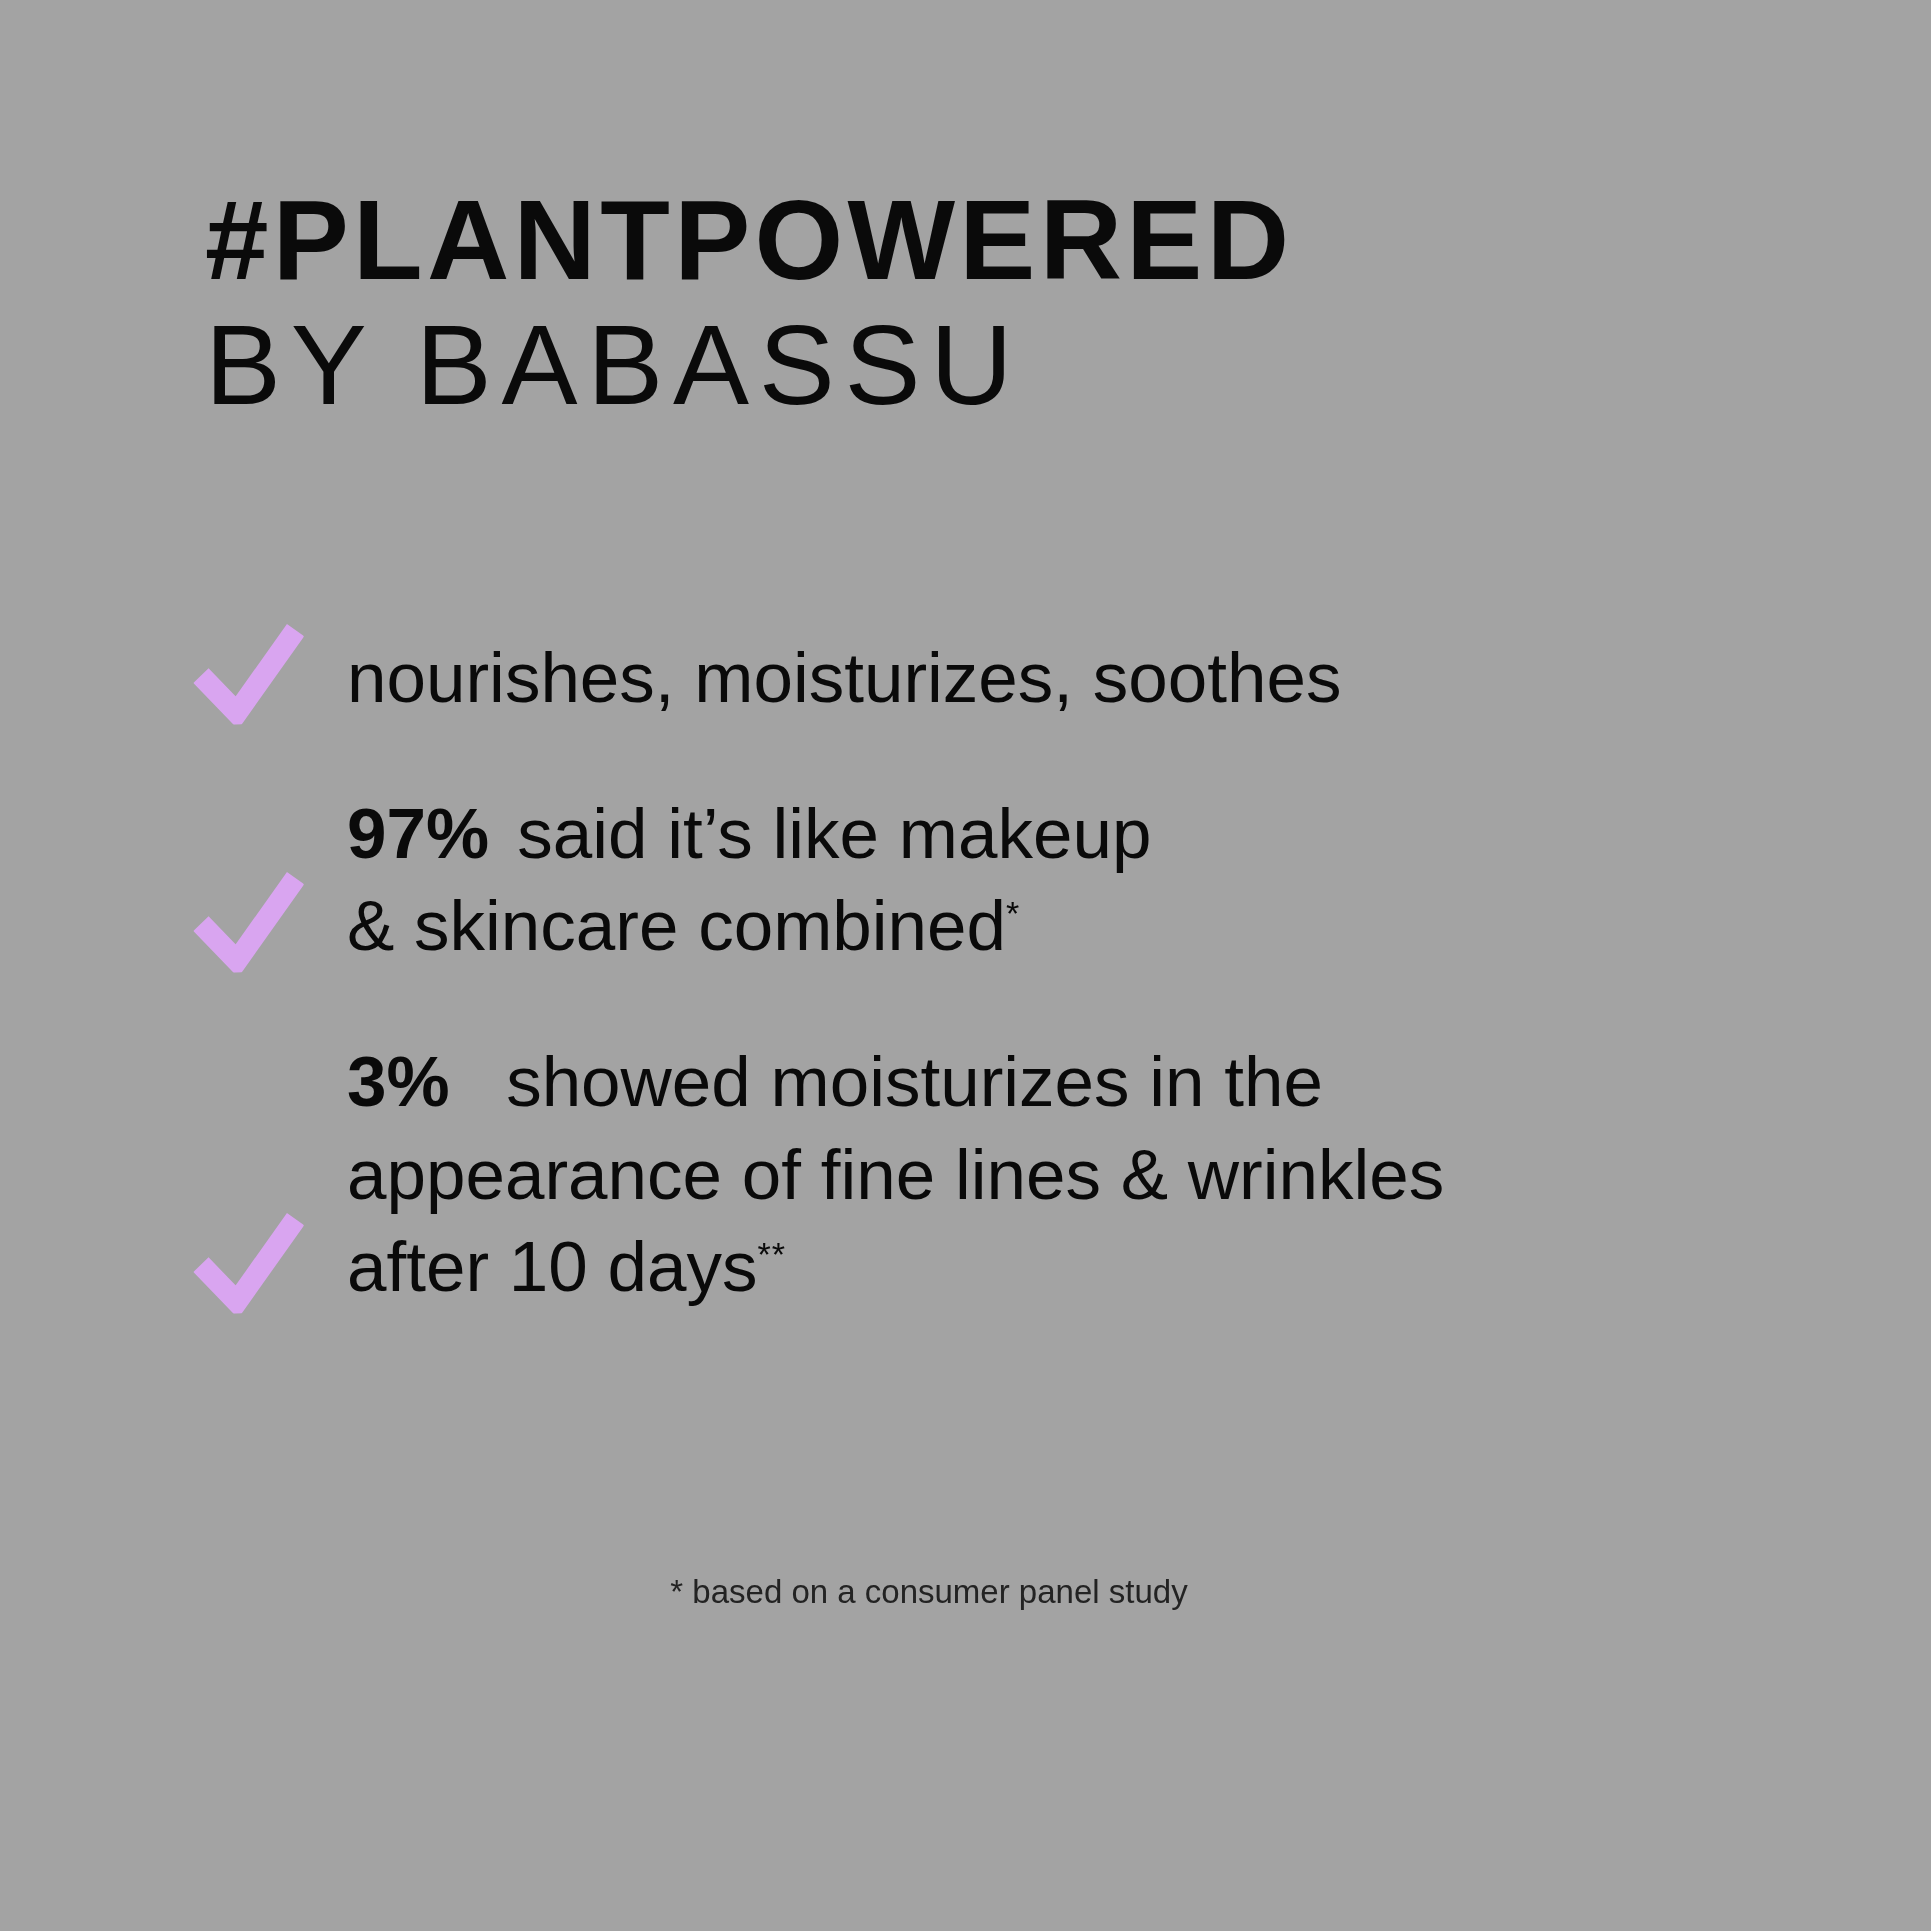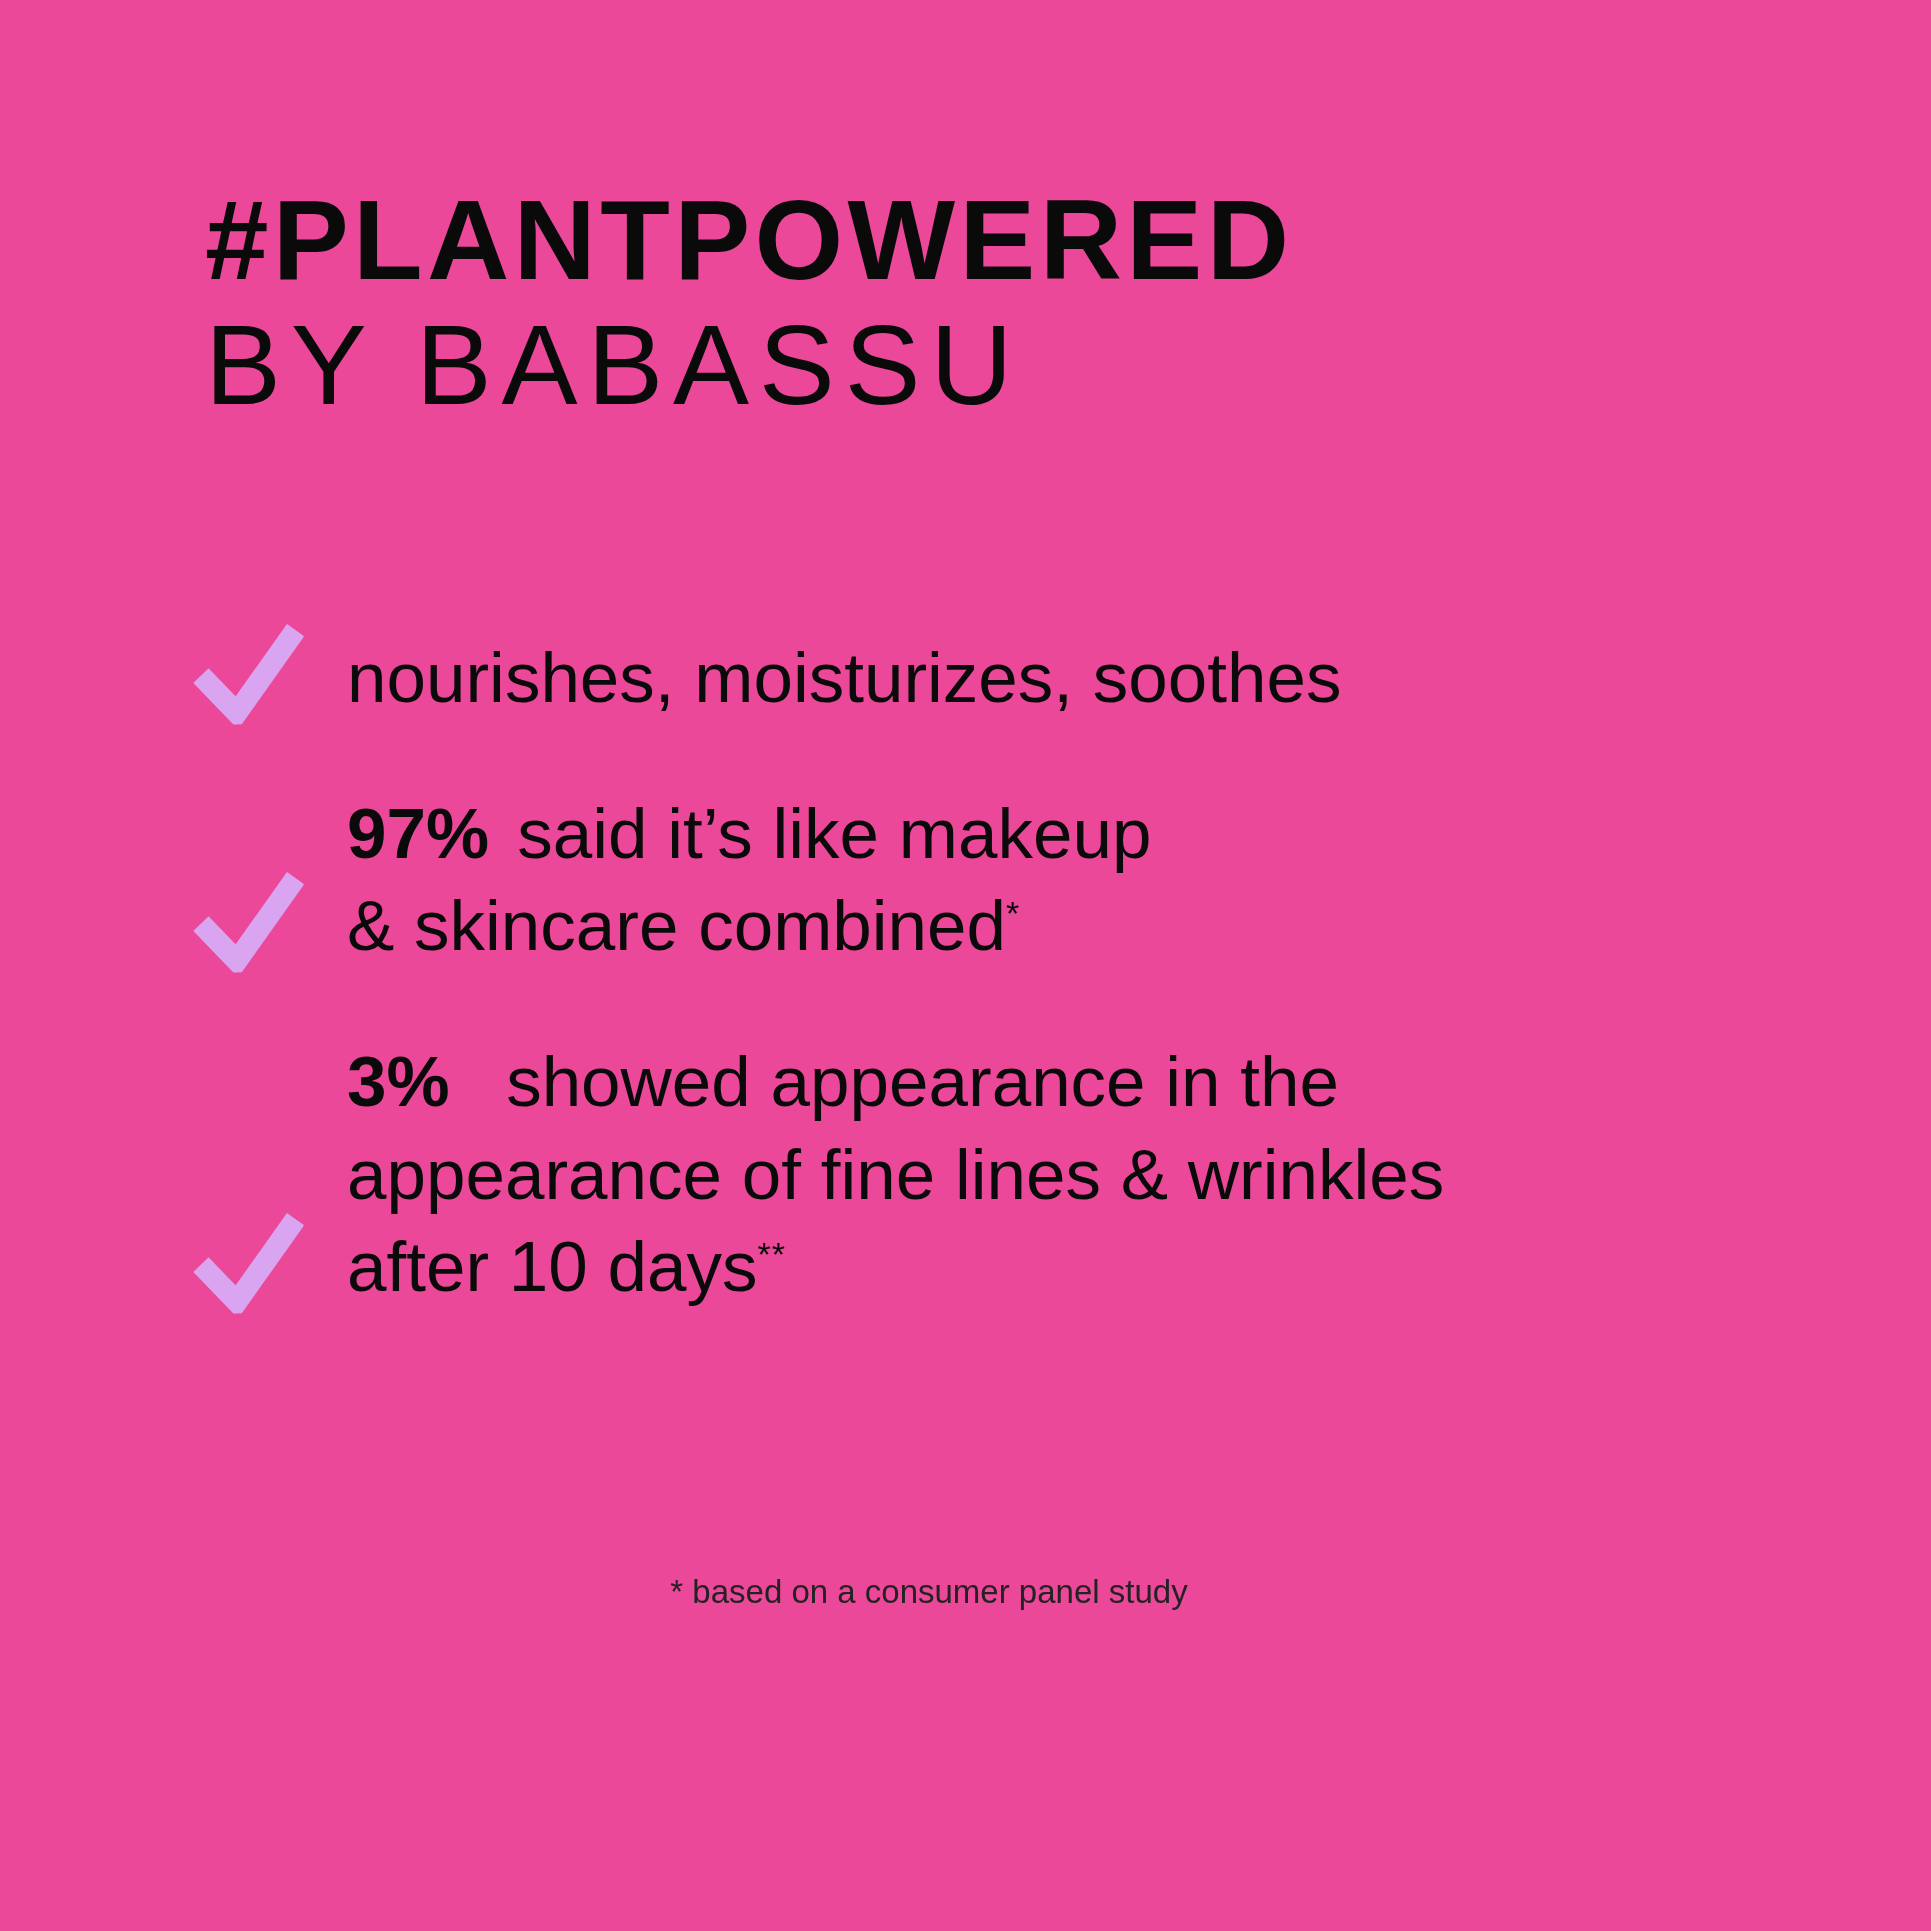--- a/index.html
+++ b/index.html
@@ -12,21 +12,21 @@
     background: #f4f2f6;
     font-family: "Liberation Sans", sans-serif;
     -webkit-font-smoothing: antialiased;
     overflow: hidden;
   }
 
   .poster {
     position: relative;
     width: 1931px;
     height: 1931px;
-    background: #ec4899;
+    background: #a3a3a3;
     box-sizing: border-box;
     padding: 0;
   }
 
   
   .headline-block {
     position: absolute;
     left: 205px;
     top: 182px;
     width: 1641px;
@@ -160,21 +160,21 @@
       </div>
     </div>
 
     <div class="claim">
       <div class="check-wrap">
         <svg class="check-svg" viewBox="0 0 116 104">
           <path d="M8 52 L44 92 L108 8" fill="none" stroke="#d9a5f0" stroke-width="22" stroke-linecap="butt" stroke-linejoin="miter"></path>
         </svg>
       </div>
       <div class="claim-text">
-        <span class="stat">3%</span><span class="gap-after-stat">&nbsp; </span><span>showed appearance in the</span><br>
+        <span class="stat">3%</span><span class="gap-after-stat">&nbsp; </span><span>showed moisturizes in the</span><br>
         <span>appearance of fine lines &amp; wrinkles</span><br>
         <span>after 10 days</span><sup>**</sup>
       </div>
     </div>
 
   </div>
 
   <div class="footnotes">
     <span class="footnote">* based on a consumer panel study</span>
   </div>

